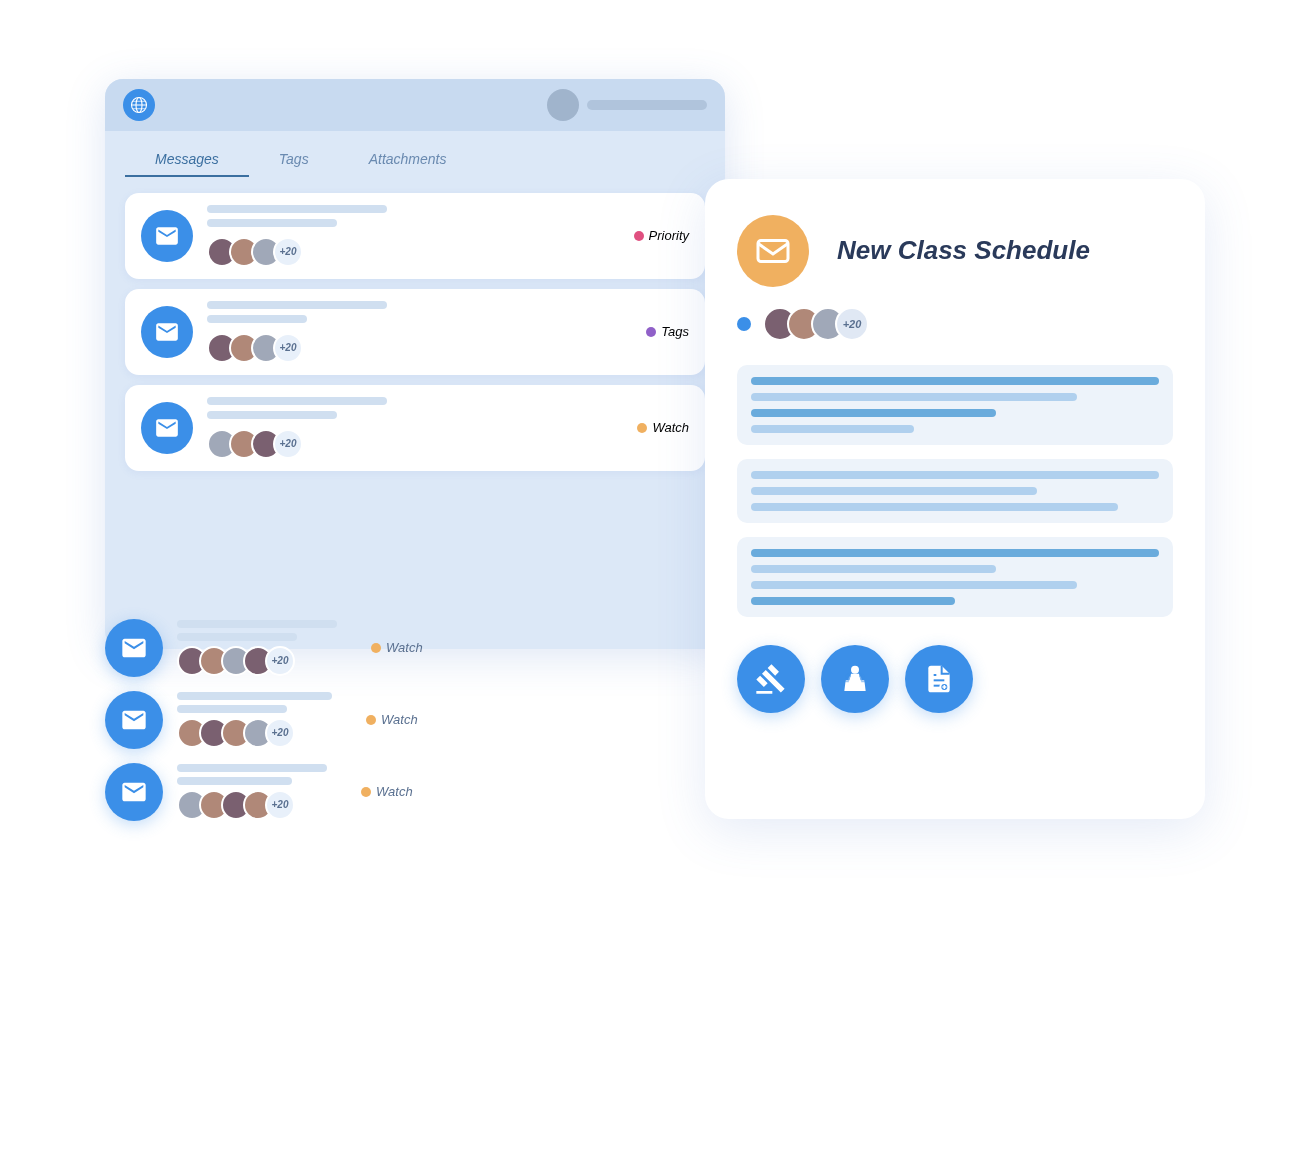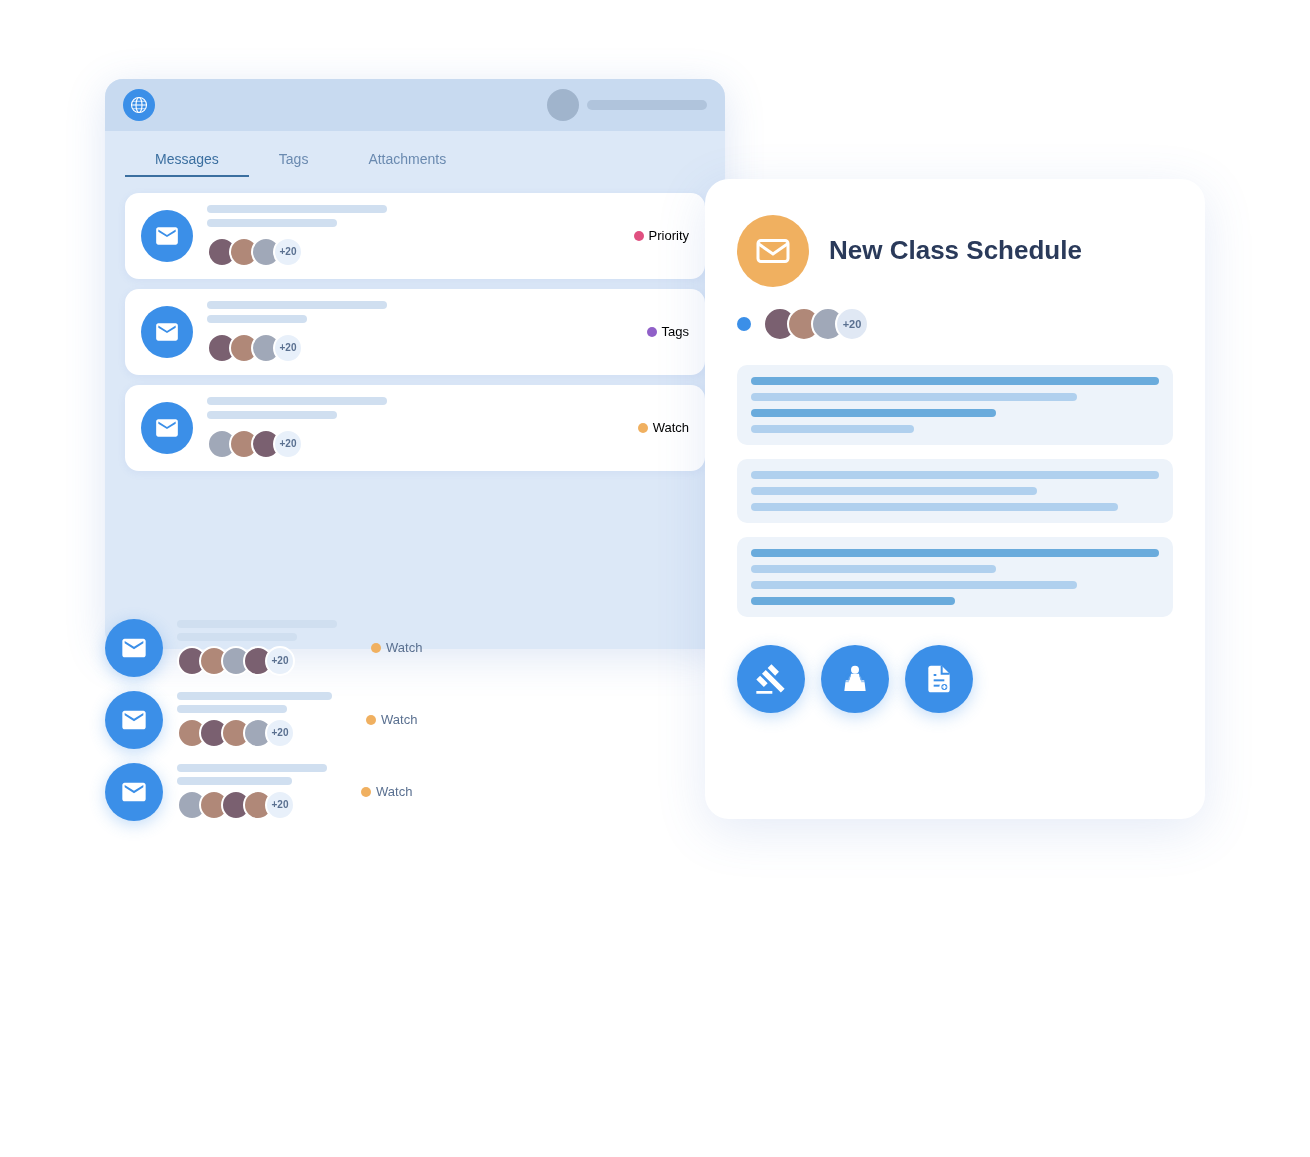--- a/index.html
+++ b/index.html
@@ -12,20 +12,21 @@
       position: relative;
     }
 
     .scene {
       position: absolute;
       top: 50%;
       left: 50%;
       transform: translate(-50%, -50%);
       width: 1100px;
       height: 1000px;
+      font-style: italic;
     }
 
     
     .app-window {
       position: absolute;
       top: 0;
       left: 0;
       width: 620px;
       height: 570px;
       background: #dce8f7;
@@ -270,21 +271,21 @@
       min-height: 640px;
       background: white;
       border-radius: 24px;
       padding: 36px 32px 32px;
       box-shadow: 0 12px 50px rgba(80,120,200,0.15);
     }
 
     .detail-header {
       display: flex;
       align-items: center;
-      gap: 20px;
+      gap: 28px;
       margin-bottom: 20px;
     }
 
     .detail-icon {
       width: 72px;
       height: 72px;
       border-radius: 50%;
       background: #f0b060;
       display: flex;
       align-items: center;

